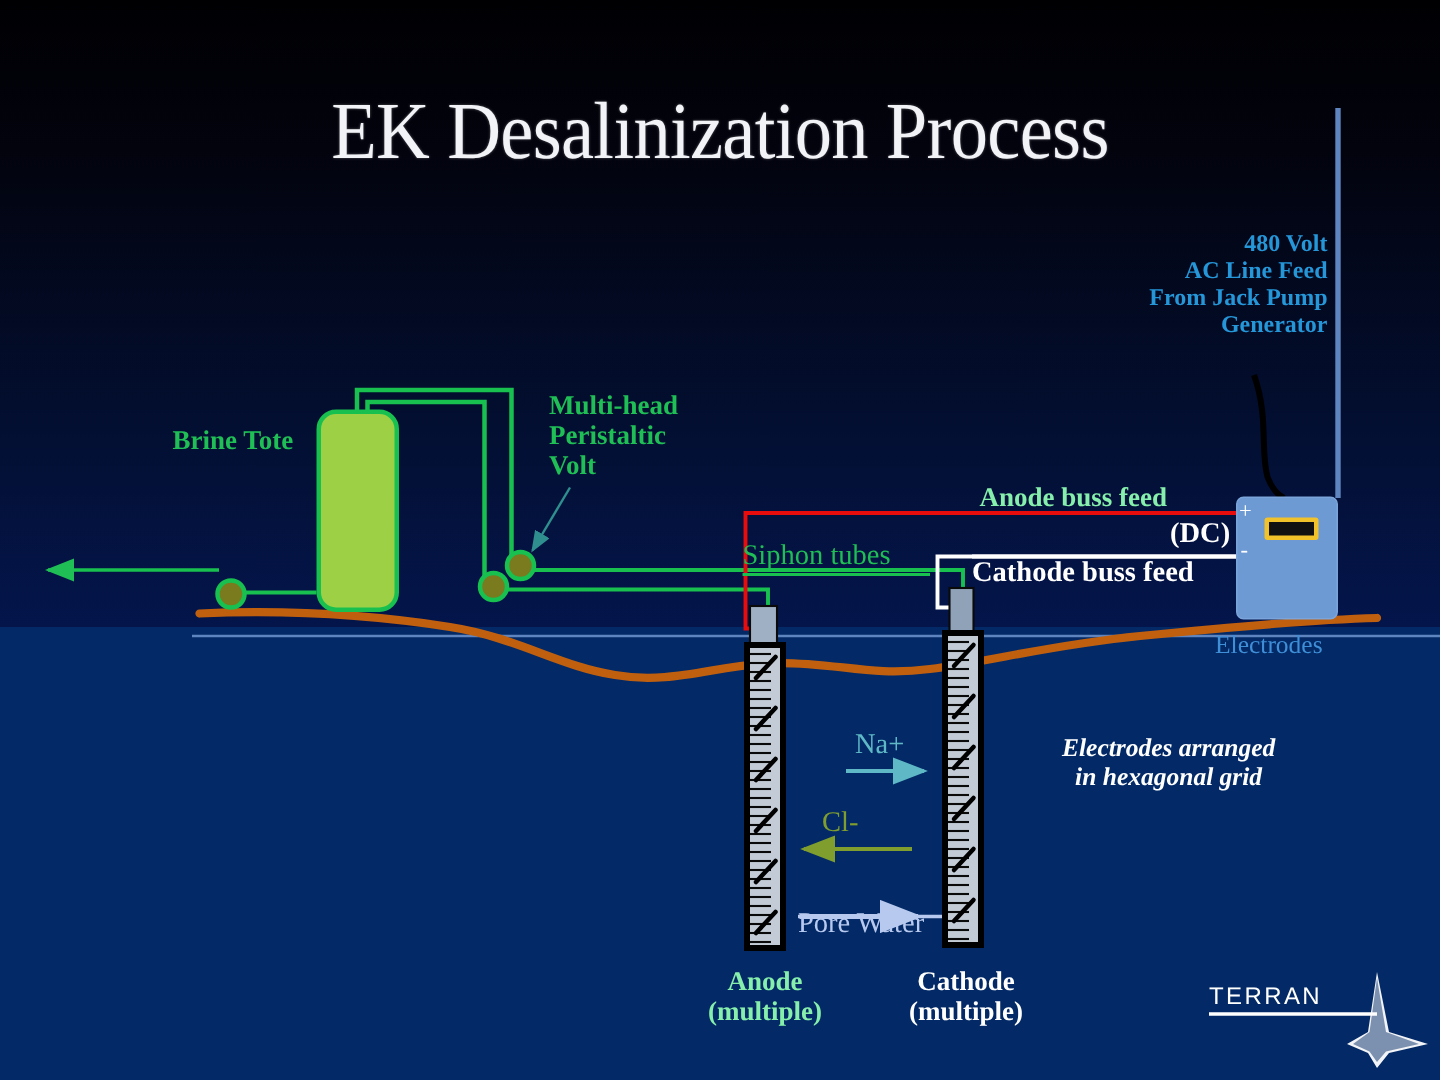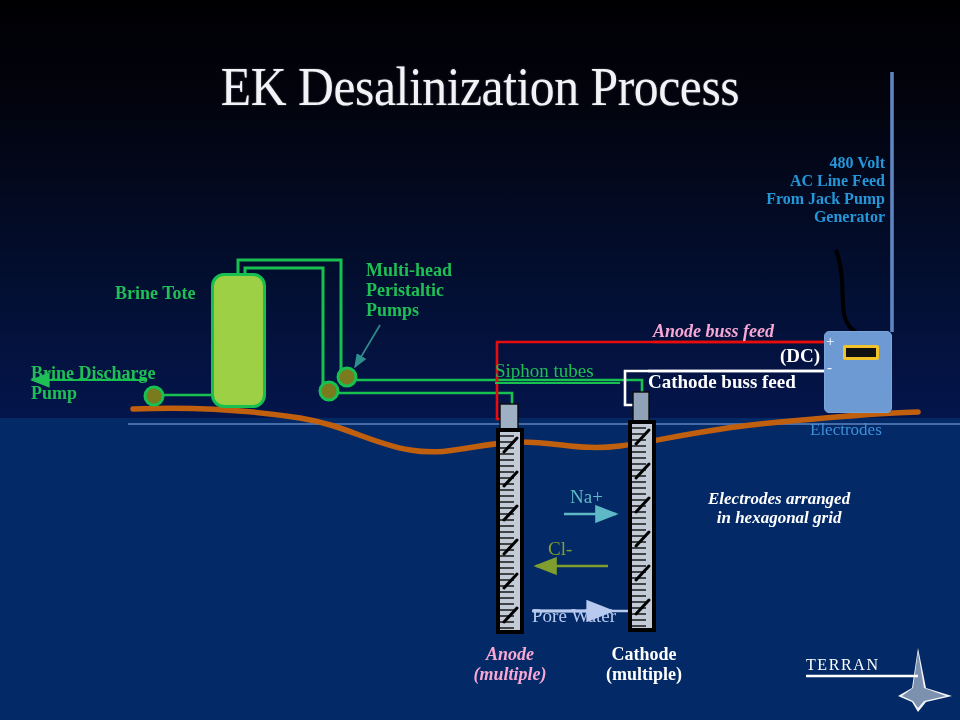--- a/index.html
+++ b/index.html
@@ -27,21 +27,21 @@
     font-family:"Liberation Serif", serif;
     font-size:54px;letter-spacing:-0.5px;color:#f2f3f7;
     transform:scaleX(0.92);transform-origin:50% 50%;
     text-shadow:0 0 2px rgba(255,255,255,.35);
     white-space:nowrap;
   }
 
   
   .lbl{position:absolute;white-space:pre;line-height:1.12;font-family:"Liberation Serif",serif;}
   .lbl.green{color:#1fbf56;}
-  .lbl.red{color:#f9a8d4;font-style:italic;}
+  .lbl.red{color:#86efac;}
   .lbl.white{color:#ffffff;text-align:center;}
   .lbl.cyan{color:#2596d8;font-family:Liberation Serif, serif;}
   .lbl.skyblue{color:#3f8fd8;}
   .lbl.na{color:#5fb8c6;}
   .lbl.cl{color:#7f9e2e;}
   .lbl.pore{color:#b8c9ef;}
   .lbl.ital{font-style:italic;font-weight:bold;}
 
   
   .tote{
@@ -64,21 +64,21 @@
     position:absolute;color:#ffffff;font-family:"Liberation Serif",serif;
     font-size:15px;line-height:1;
   }
   .plus-sign{left:826px;top:334px;}
   .minus-sign{left:827px;top:360px;}
 
   
   .terran{position:absolute;left:800px;top:650px;width:150px;height:62px;}
   .terran-word{
     position:absolute;left:6px;top:6px;color:#ffffff;
-    font-family:Liberation Serif, serif;font-size:16px;letter-spacing:1.6px;
+    font-family:Liberation Sans, sans-serif;font-size:16px;letter-spacing:1.6px;
   }
 </style>
 </head>
 <body>
 
 <div id="stage">
 
   <div class="bg-sky"></div>
   <div class="bg-ground"></div>
 
@@ -266,26 +266,24 @@
   <div class="lbl skyblue" style="left:810px;top:420px;font-size:17px;">Electrodes</div>
 
   <div class="lbl white" style="left:780px;top:345px;font-size:19px;font-weight:bold;">(DC)</div>
 
   <div class="lbl red" style="left:653px;top:321px;font-size:18px;font-weight:bold;">Anode buss feed</div>
 
   <div class="lbl white" style="left:648px;top:371px;font-size:19px;font-weight:bold;">Cathode buss feed</div>
 
   <div class="lbl green" style="left:91px;top:283px;font-size:18px;font-weight:bold;margin-left:24px;">Brine Tote</div>
 
-  <div class="lbl green" style="left:31px;top:363px;font-size:18px;font-weight:bold;">Brine Discharge
-Pump</div>
 
   <div class="lbl green" style="left:366px;top:260px;font-size:18px;font-weight:bold;">Multi-head
 Peristaltic
-Pumps</div>
+Volt</div>
 
   <div class="lbl green" style="left:495px;top:360px;font-size:19px;">Siphon tubes</div>
 
   <div class="lbl red" style="left:462px;top:644px;width:96px;text-align:center;font-size:18px;font-weight:bold;">Anode
 (multiple)</div>
 
   <div class="lbl white" style="left:592px;top:644px;width:104px;text-align:center;font-size:18px;font-weight:bold;">Cathode
 (multiple)</div>
 
   <div class="lbl white ital" style="left:686px;top:489px;font-size:17px;margin-left:22px;">Electrodes arranged

